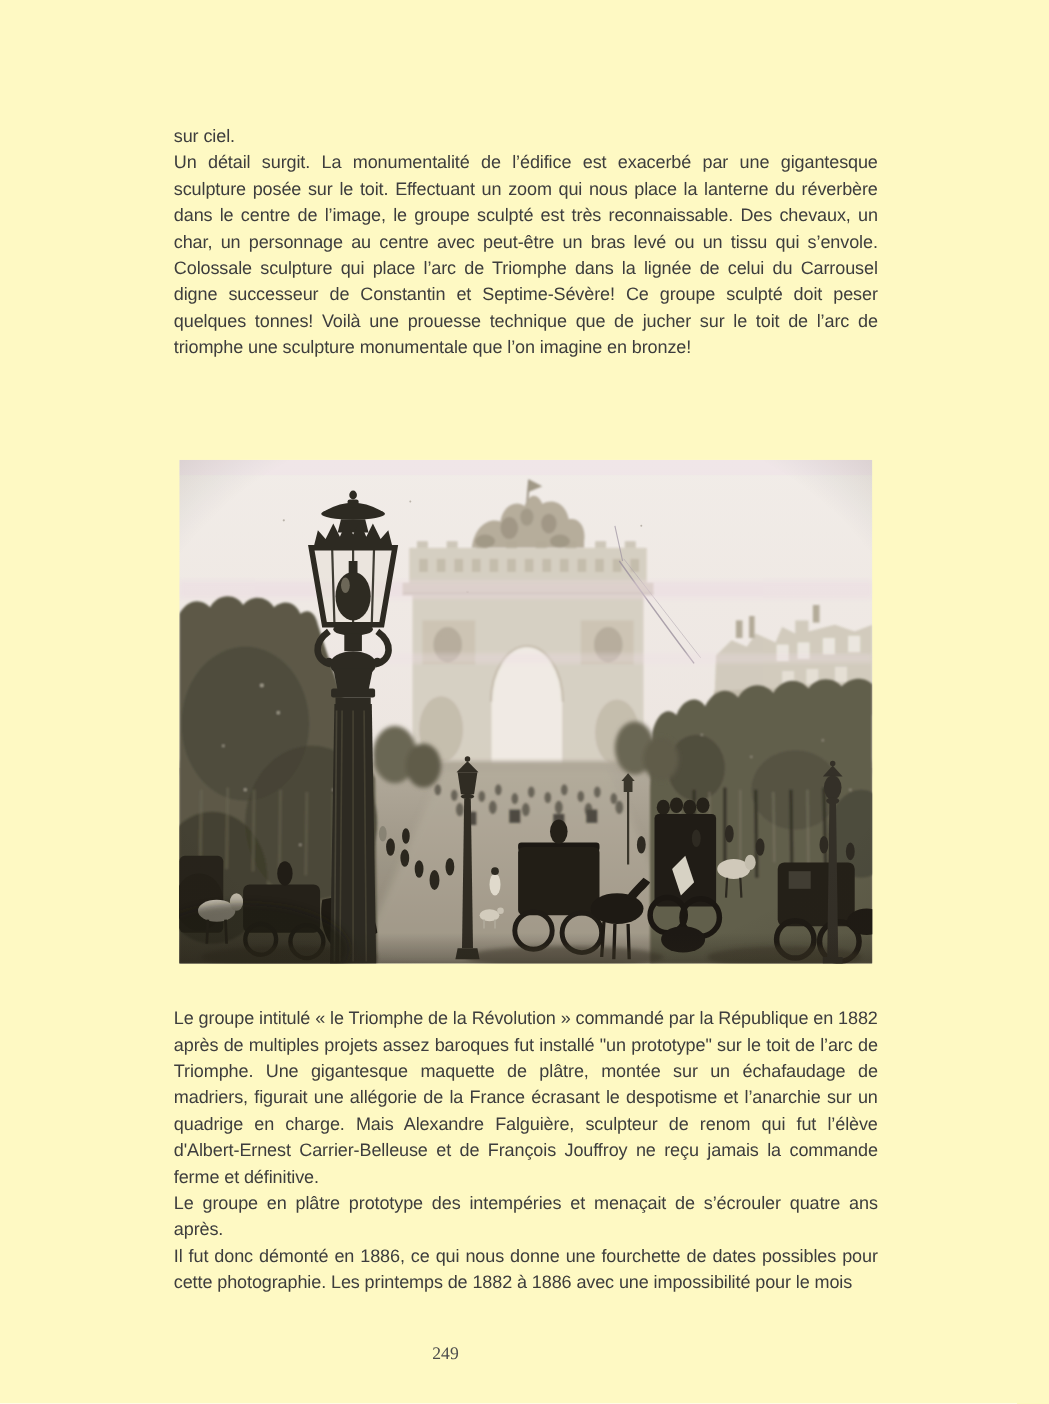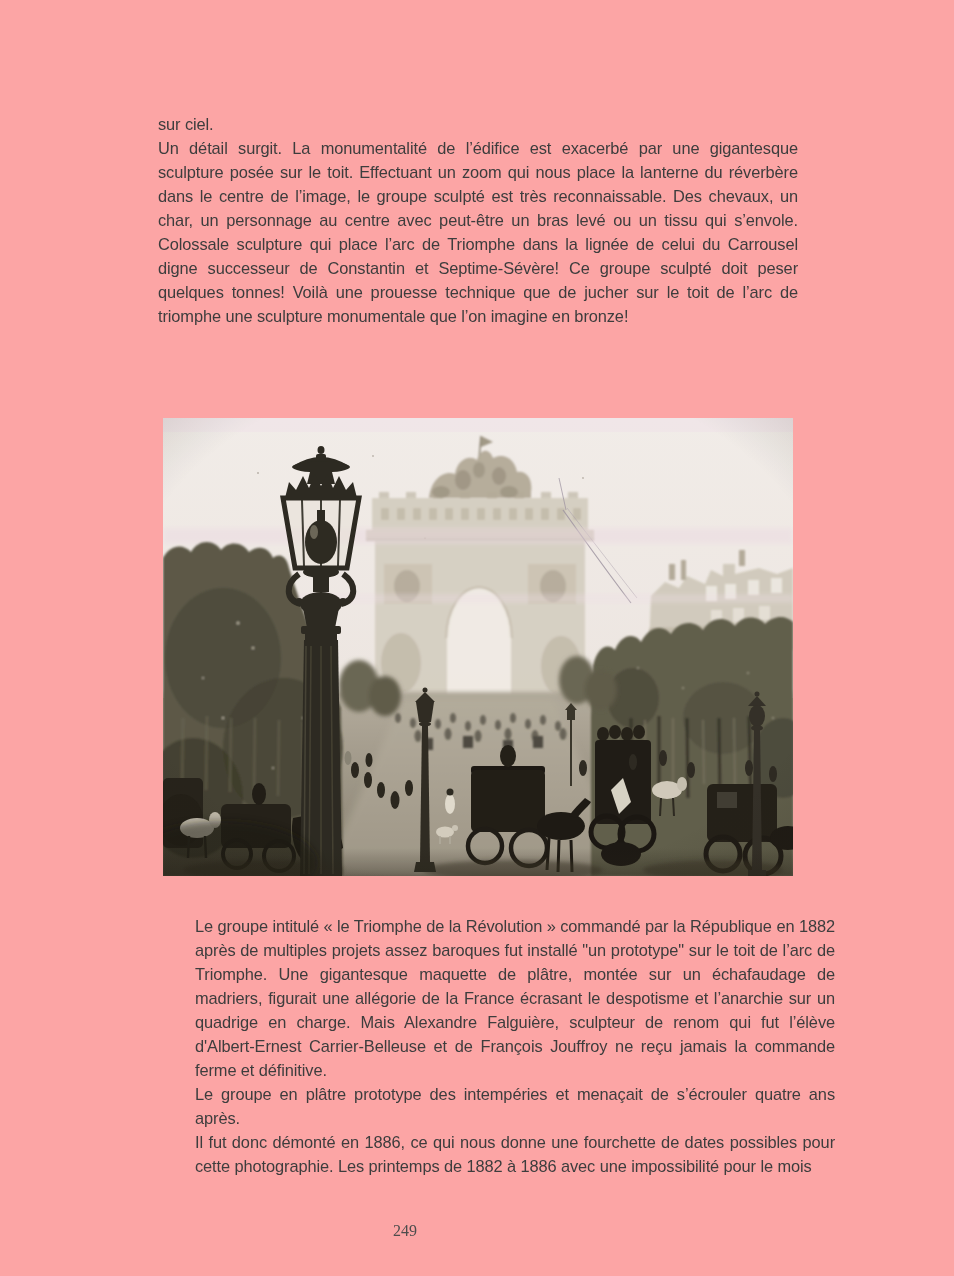--- a/index.html
+++ b/index.html
@@ -1,33 +1,33 @@
 <!DOCTYPE html>
 <html lang="fr"><head>
 <meta charset="utf-8">
 <style>
   html,body{margin:0;padding:0;background:#ffffff;}
   .page{
     position:relative;
     width:954px;height:1276px;
-    background:#fca5a5;
+    background:#fef9c3;
     font-family:"Liberation Sans","DejaVu Sans",sans-serif;
     overflow:hidden;
   }
   .textblock{
     position:absolute;
     left:158px;width:640px;
     font-size:16.4px;line-height:24px;
     letter-spacing:-0.1px;
     color:#3d3d3d;
     text-align:justify;
   }
   .textblock p{margin:0;padding:0;}
   #block-top{top:112px;}
-  #block-bottom{top:914px;margin-left:37px;}
+  #block-bottom{top:914px;}
   .photo{
     position:absolute;
     left:163px;top:418px;
     width:630px;height:458px;
     margin:0;padding:0;
     line-height:0;
   }
   .photo svg{display:block;width:630px;height:458px;}
   .pagenum{
     position:absolute;

